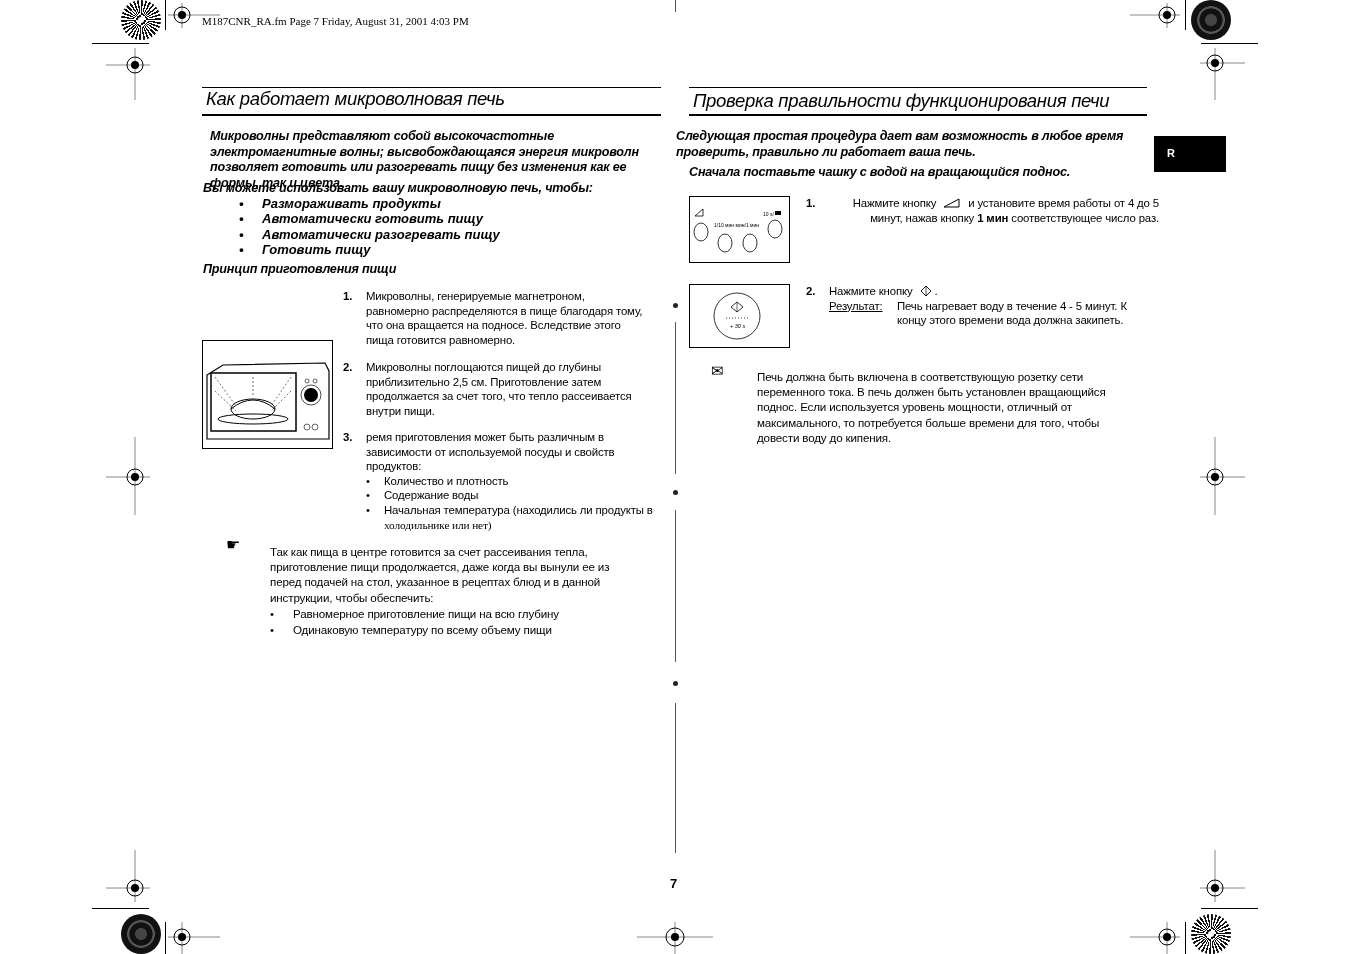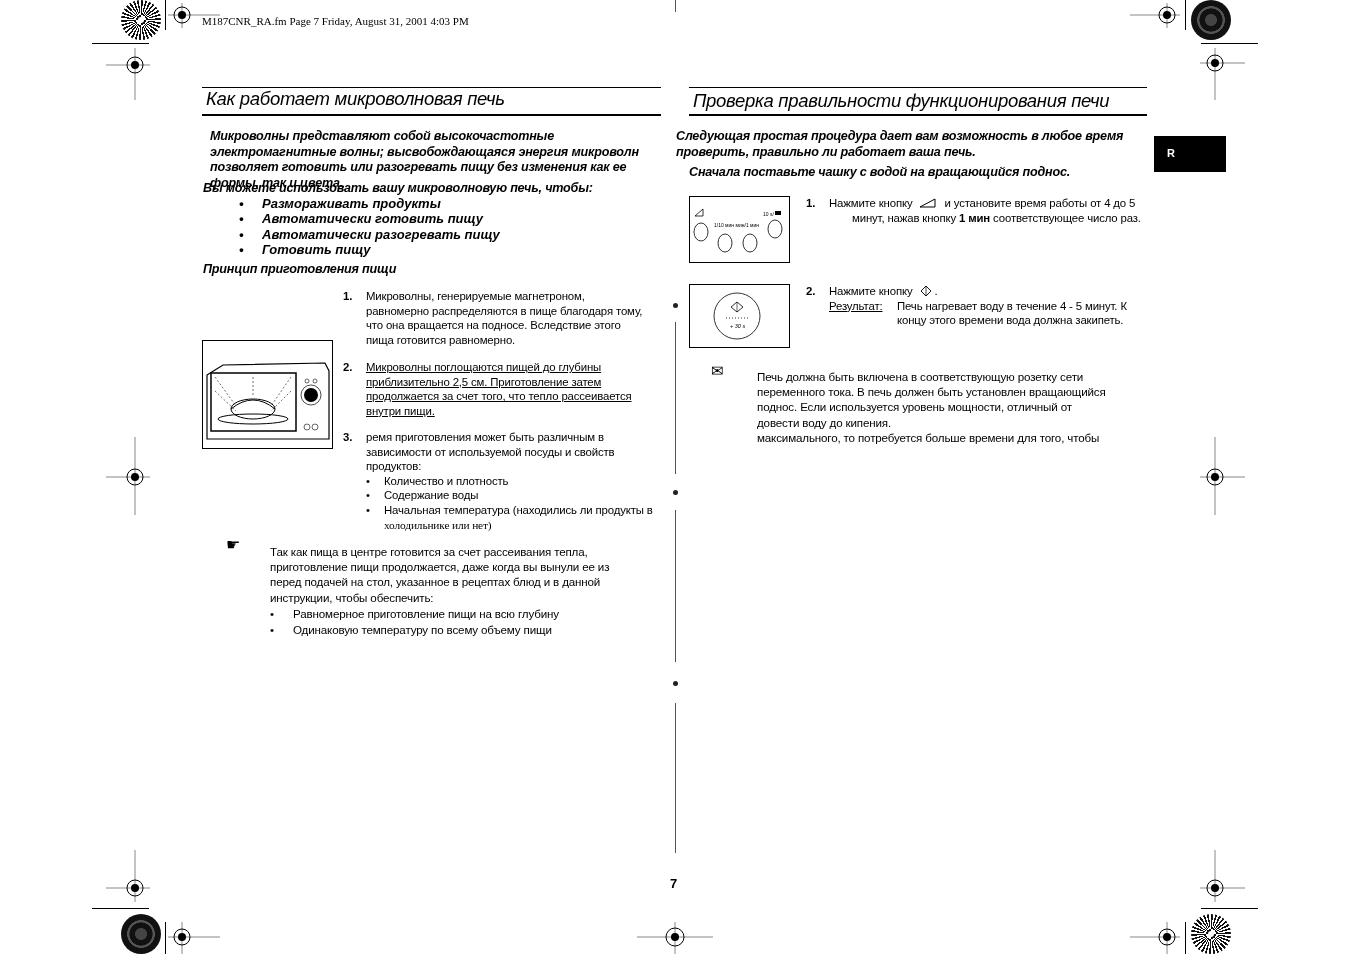--- a/index.html
+++ b/index.html
@@ -168,21 +168,21 @@
 <div class="body">
   <div class="num" style="left:343px;top:289px;">1.</div>
   <div class="para" style="left:366px;top:289px;width:300px;">
     <div>Микроволны, генерируемые магнетроном,</div>
     <div>равномерно распределяются в пище благодаря тому,</div>
     <div>что она вращается на подносе. Вследствие этого</div>
     <div>пища готовится равномерно.</div>
   </div>
 
   <div class="num" style="left:343px;top:360px;">2.</div>
-  <div class="para" style="left:366px;top:360px;width:300px;text-decoration:underline;">
+  <div class="para" style="left:366px;top:360px;width:300px;">
     <div>Микроволны поглощаются пищей до глубины</div>
     <div>приблизительно 2,5 см. Приготовление затем</div>
     <div>продолжается за счет того, что тепло рассеивается</div>
     <div>внутри пищи.</div>
   </div>
 
   <div class="num" style="left:343px;top:430px;">3.</div>
   <div class="para" style="left:366px;top:430px;width:305px;">
     <div>ремя приготовления может быть различным в</div>
     <div>зависимости от используемой посуды и свойств</div>
@@ -218,21 +218,21 @@
     <ellipse cx="35" cy="46" rx="7" ry="9" fill="none" stroke="#000" stroke-width="0.8"></ellipse>
     <ellipse cx="60" cy="46" rx="7" ry="9" fill="none" stroke="#000" stroke-width="0.8"></ellipse>
     <ellipse cx="85" cy="32" rx="7" ry="9" fill="none" stroke="#000" stroke-width="0.8"></ellipse>
     <text x="24" y="30" font-size="5" font-family="Liberation Sans, sans-serif">1/10 мин  мин/1 мин</text>
     <text x="73" y="19" font-size="5" font-family="Liberation Sans, sans-serif">10 s/</text>
     <rect x="85" y="14" width="6" height="4" fill="#000"></rect>
   </svg>
 </div>
 <div class="body">
   <div class="num" style="left:806px;top:196px;">1.</div>
-  <div class="para" style="left:829px;top:196px;width:330px;">
+  <div class="para" style="left:829px;top:196px;width:330px;text-align:right;">
     <div style="white-space:nowrap;">
       <span>Нажмите кнопку</span>
       <svg width="18" height="10" style="vertical-align:-1px;margin:0 4px;">
           <path d="M1 9 L16 1 L16 9 Z" fill="none" stroke="#000" stroke-width="1"></path>
         </svg>
       <span>и установите время работы от 4 до 5</span>
     </div>
     <div style="white-space:nowrap;margin-left:23px;"><span>минут, нажав кнопку </span><b>1 мин</b><span> соответствующее число раз.</span></div>
   </div>
 </div>
@@ -263,22 +263,22 @@
         <div>концу этого времени вода должна закипеть.</div>
       </div>
     </div>
   </div>
 
   <div class="abs" style="left:711px;top:364px;font-size:15px;">✉</div>
   <div class="para" style="left:757px;top:369px;width:395px;font-size:11.6px;line-height:15.2px;">
     <div>Печь должна быть включена в соответствующую розетку сети</div>
     <div>переменного тока. В печь должен быть установлен вращающийся</div>
     <div>поднос. Если используется уровень мощности, отличный от</div>
+    <div>максимального, то потребуется больше времени для того, чтобы</div>
     <div>довести воду до кипения.</div>
-    <div>максимального, то потребуется больше времени для того, чтобы</div>
   </div>
 </div>
 
 <div class="tab">
     <span>R</span>
   </div>
 
 <div class="pageno">7</div>
 
 </body></html>

